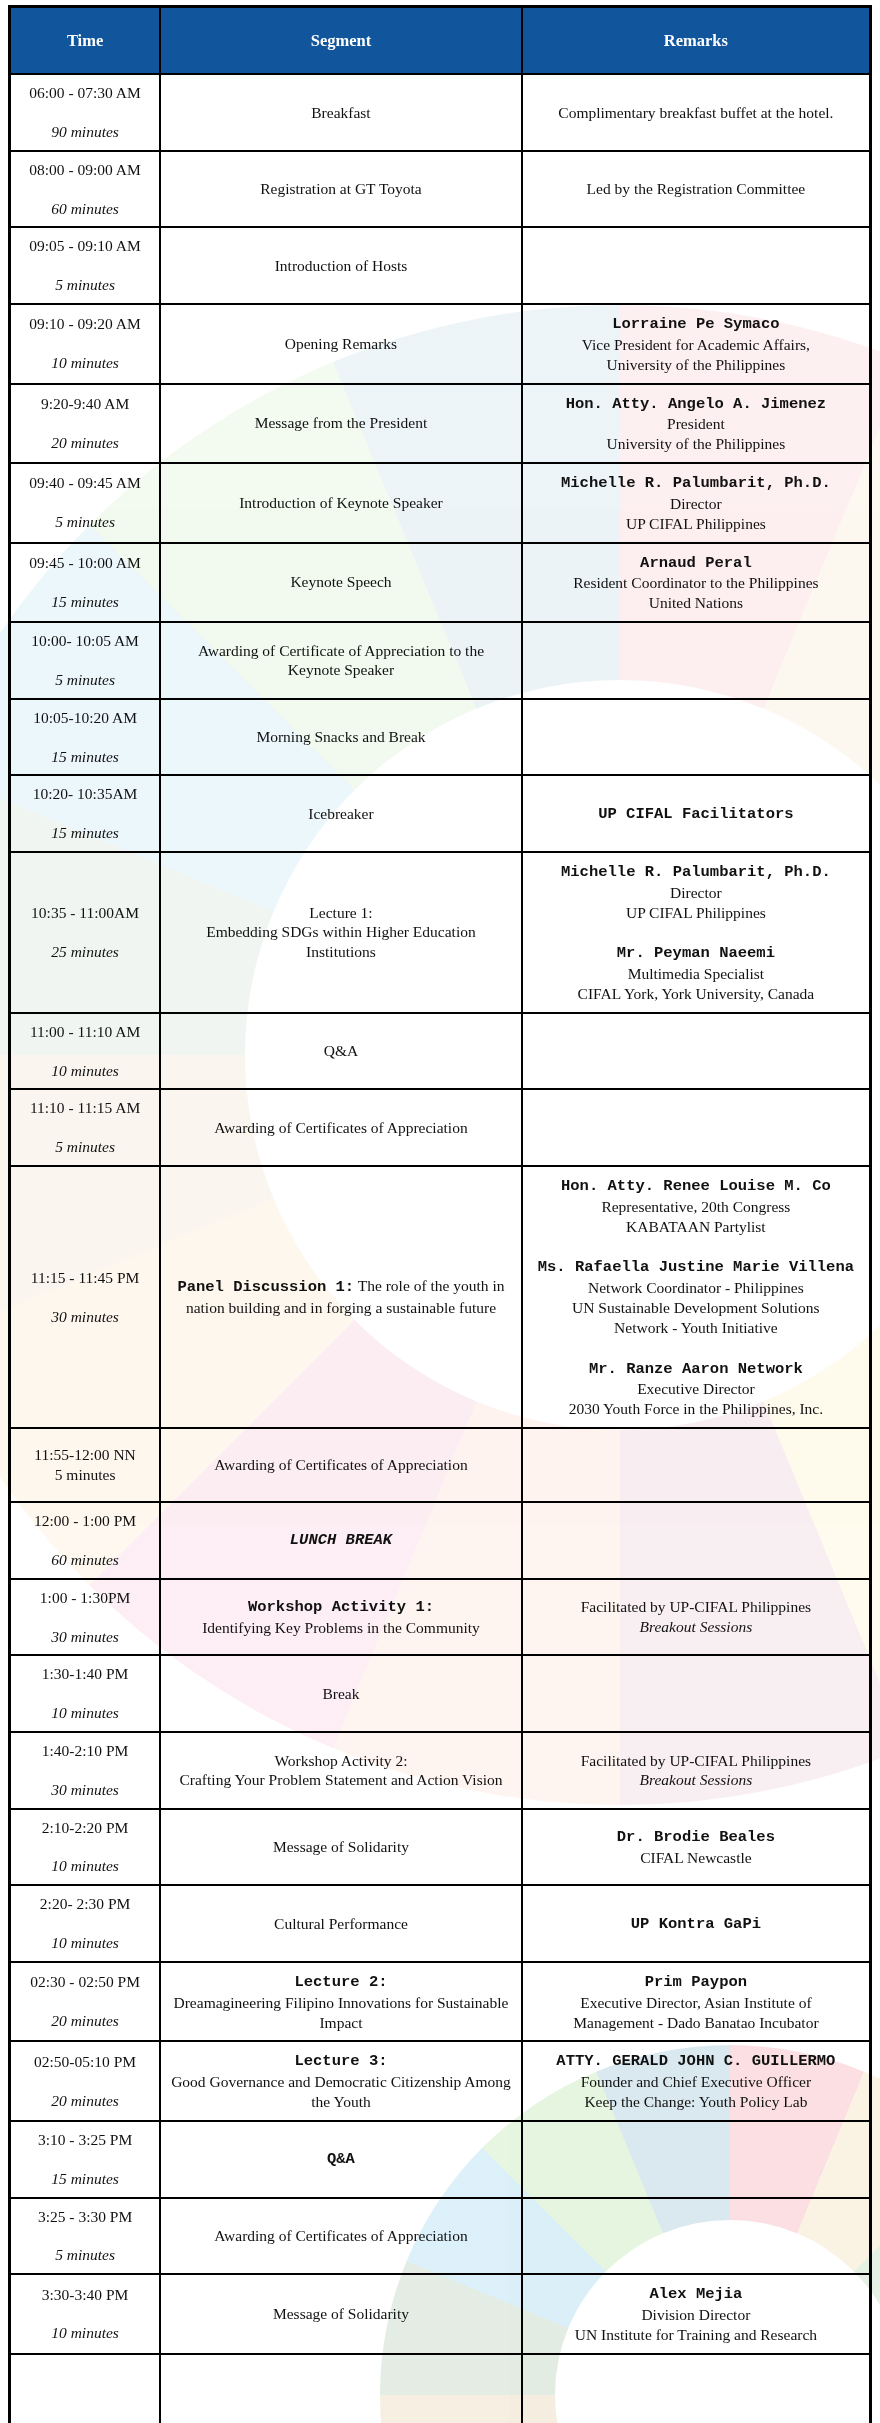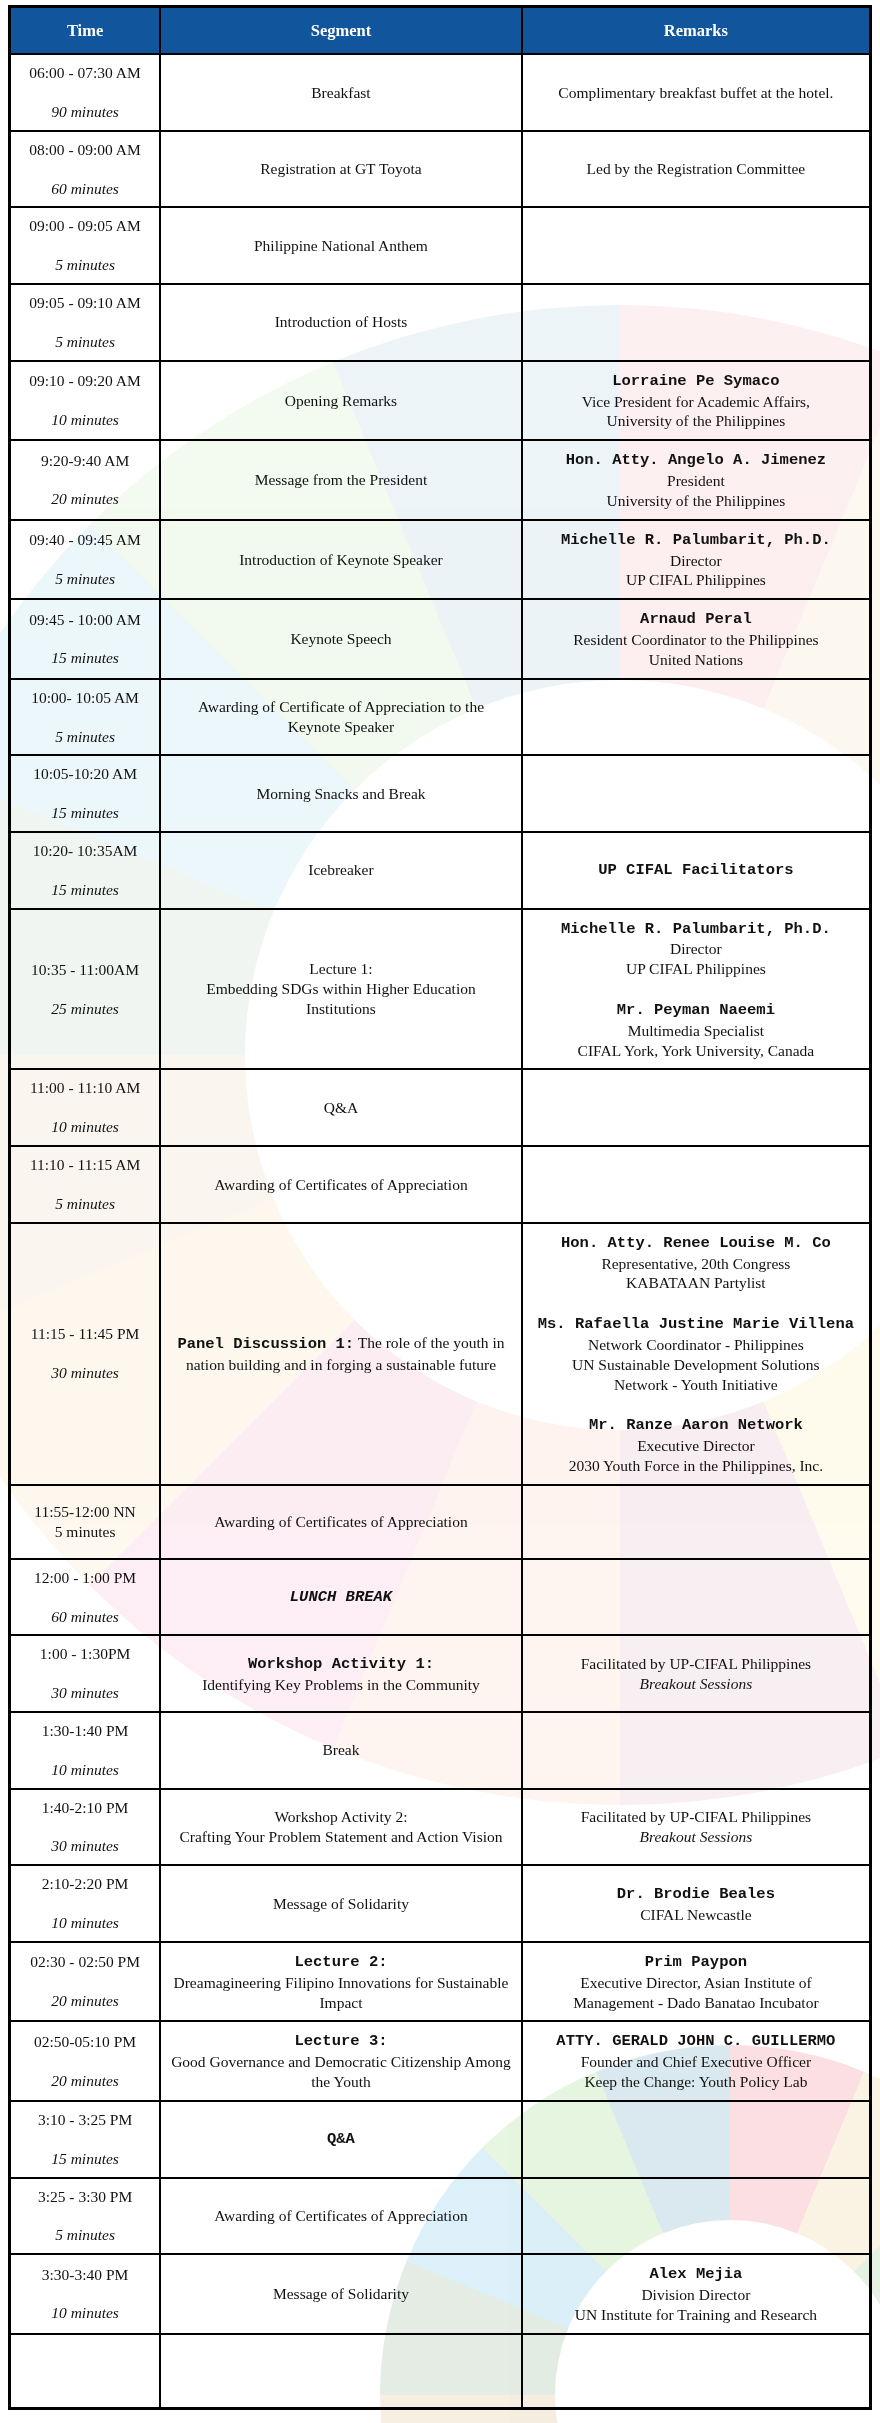--- a/index.html
+++ b/index.html
@@ -50,21 +50,21 @@
     vertical-align:middle;
     padding:8px 10px;
     font-size:15.5px;
     line-height:1.28;
   }
   table.schedule thead th{
     background:#11559C;
     color:#ffffff;
     font-weight:bold;
     font-size:16.5px;
-    padding:12px 6px;
+    padding:22px 6px;
   }
   td.time-cell{font-size:15.5px;}
   td.time-cell .dur{display:block;}
   .i{font-style:italic;margin-top:19px;}
   .b{font-weight:bold;font-family:Liberation Mono, monospace;}
   .line{display:block;}
   .spacer{display:block;height:1.28em;}
   tr.row td{height:56px;}
 </style>
 </head>
@@ -107,30 +107,20 @@
           </td>
           <td class="segment-cell">
             <div class="line"><span>Registration at GT Toyota</span></div>
           </td>
           <td class="remarks-cell">
             <div class="line"><span>Led by the Registration Committee</span></div>
           </td>
         </tr>
         <tr class="row">
           <td class="time-cell">
-            <span class="line">09:00 - 09:05 AM</span>
-            <span class="dur i">5 minutes</span>
-          </td>
-          <td class="segment-cell">
-            <div class="line"><span>Philippine National Anthem</span></div>
-          </td>
-          <td class="remarks-cell"></td>
-        </tr>
-        <tr class="row">
-          <td class="time-cell">
             <span class="line">09:05 - 09:10 AM</span>
             <span class="dur i">5 minutes</span>
           </td>
           <td class="segment-cell">
             <div class="line"><span>Introduction of Hosts</span></div>
           </td>
           <td class="remarks-cell"></td>
         </tr>
         <tr class="row">
           <td class="time-cell">
@@ -348,20 +338,32 @@
           <td class="segment-cell">
             <div class="line"><span>Message of Solidarity</span></div>
           </td>
           <td class="remarks-cell">
             <div class="line"><span class="b">Dr. Brodie Beales</span></div>
             <div class="line"><span>CIFAL Newcastle</span></div>
           </td>
         </tr>
         <tr class="row">
           <td class="time-cell">
+            <span class="line">2:20- 2:30 PM</span>
+            <span class="dur i">10 minutes</span>
+          </td>
+          <td class="segment-cell">
+            <div class="line"><span>Cultural Performance</span></div>
+          </td>
+          <td class="remarks-cell">
+            <div class="line"><span class="b">UP Kontra GaPi</span></div>
+          </td>
+        </tr>
+        <tr class="row">
+          <td class="time-cell">
             <span class="line">02:30 - 02:50 PM</span>
             <span class="dur i">20 minutes</span>
           </td>
           <td class="segment-cell">
             <div class="line"><span class="b">Lecture 2:</span></div>
             <div class="line"><span>Dreamagineering Filipino Innovations for Sustainable Impact</span></div>
           </td>
           <td class="remarks-cell">
             <div class="line"><span class="b">Prim Paypon</span></div>
             <div class="line"><span>Executive Director, Asian Institute of</span></div>

